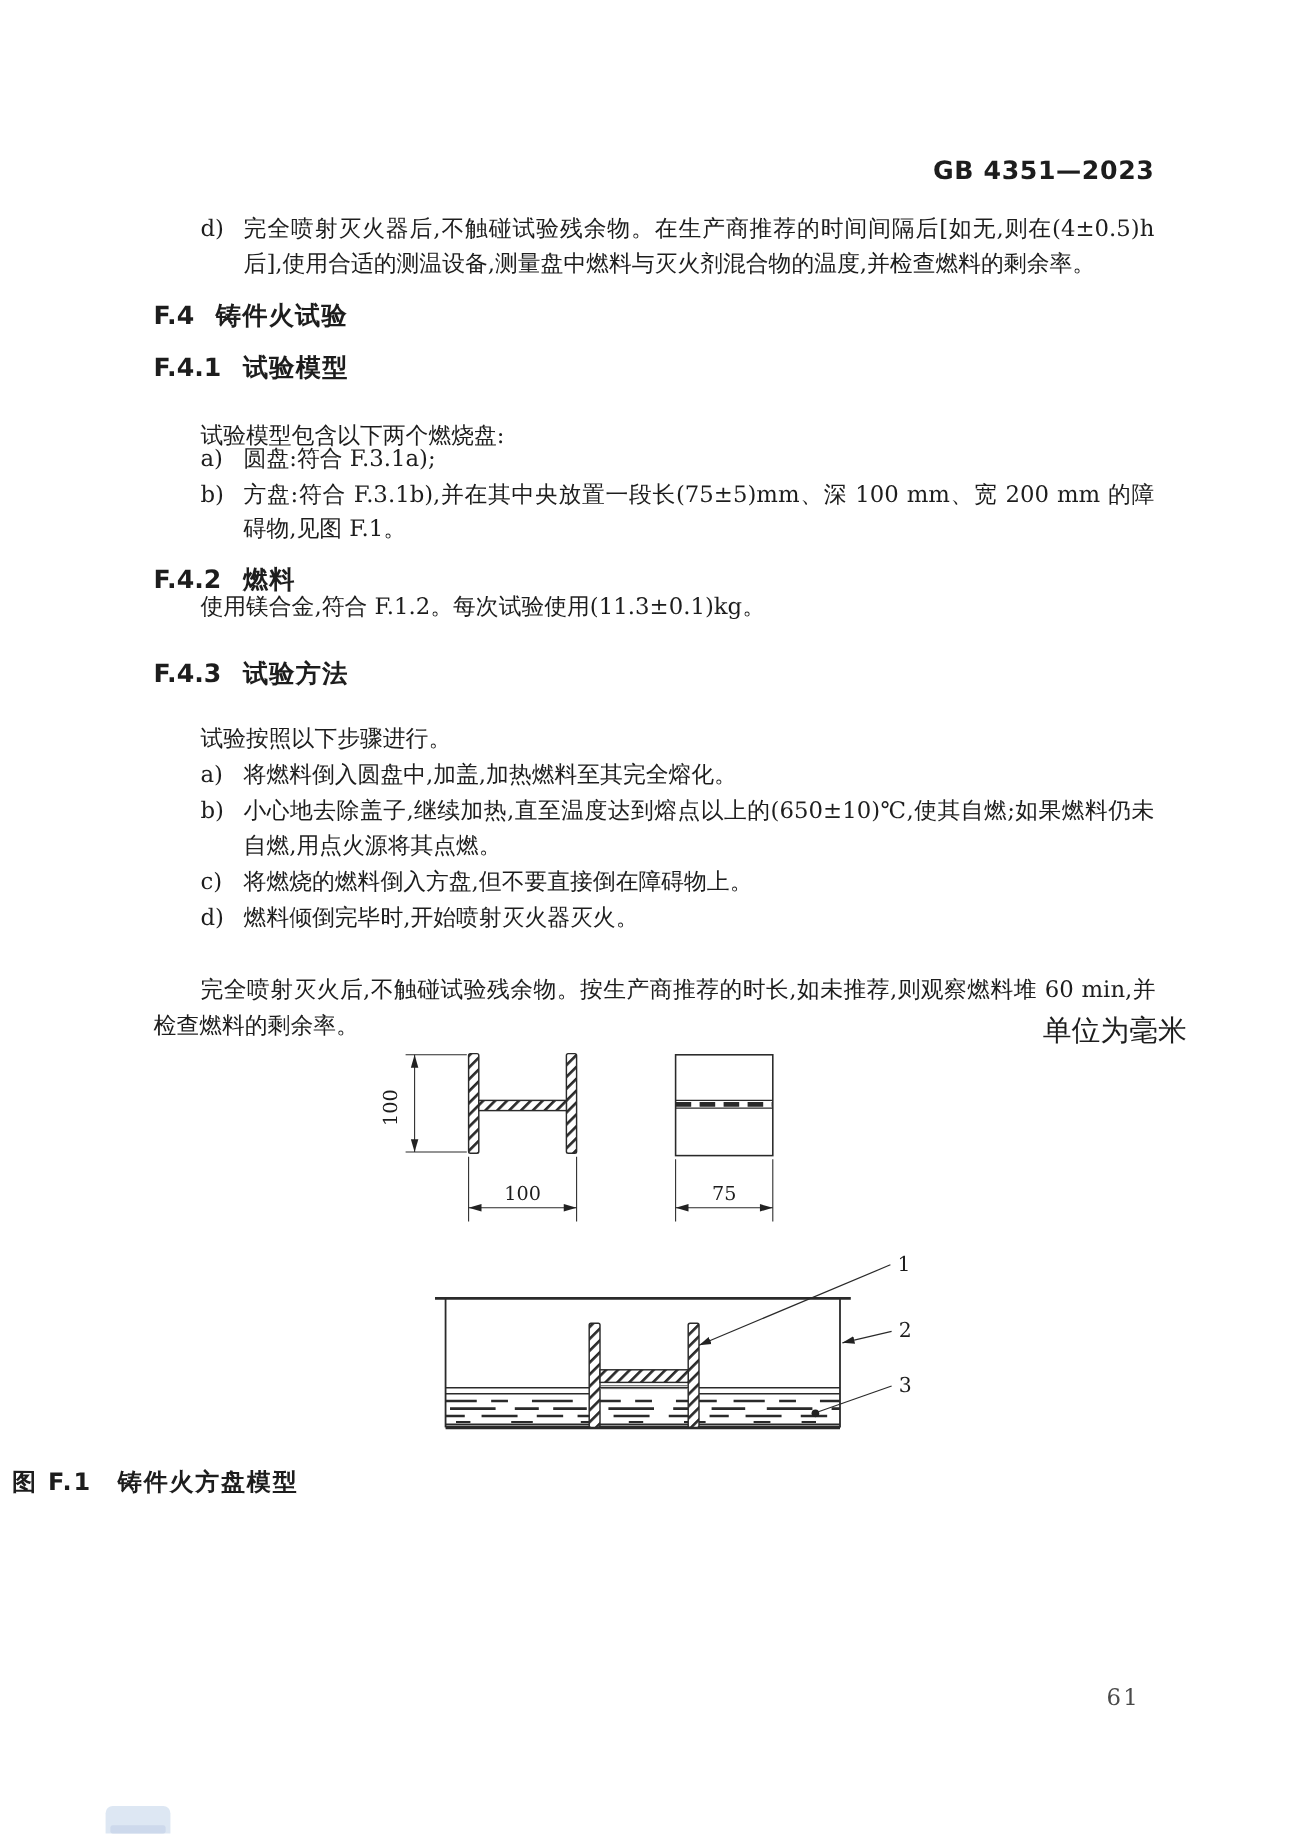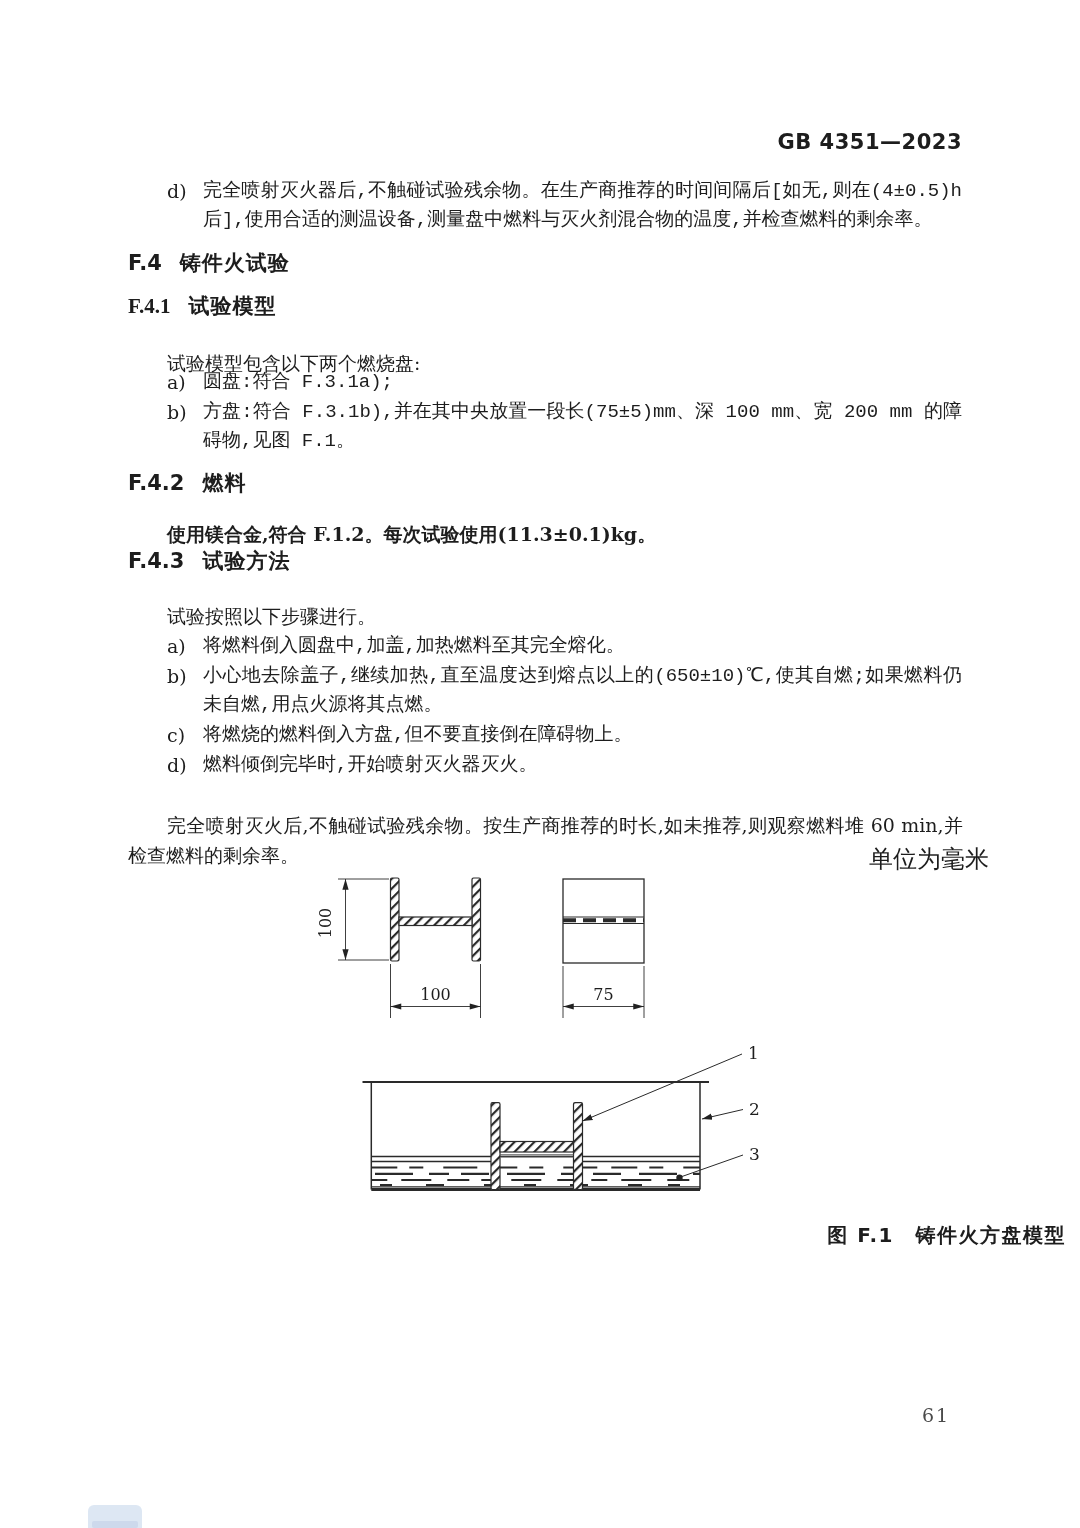--- a/index.html
+++ b/index.html
@@ -10,68 +10,68 @@
   .abs{position:absolute;}
   .body-text{font-size:19px;line-height:29px;}
   .hd{font-family:"DejaVu Sans","Liberation Sans",sans-serif;font-weight:bold;}
   .doc-number{top:130px;left:0;width:962px;text-align:right;font-size:21px;letter-spacing:.5px;}
   .heading{font-family:"DejaVu Sans","Liberation Sans",sans-serif;font-weight:bold;
            font-size:21px;line-height:24px;letter-spacing:1px;left:128px;}
   .heading .h-num{margin-right:18px;letter-spacing:0;}
   .para{left:167px;width:795px;}
   .item{display:flex;margin-bottom:1px;}
   .item .lbl{flex:0 0 36px;}
-  .item .txt{flex:1;text-align:justify;font-family:Liberation Mono, monospace;}
+  .item .txt{flex:1;text-align:justify;}
   .items-block{left:167px;width:795px;}
   .closing{left:128px;width:835px;text-indent:39px;text-align:justify;line-height:30px;}
   .units-note{top:843px;left:16px;width:973px;text-align:right;font-size:24px;}
   .caption{top:1222px;left:0;width:1066px;box-sizing:border-box;padding-left:10px;
-           text-align:right;font-size:20px;letter-spacing:1.5px;}
+           text-align:left;font-size:20px;letter-spacing:1.5px;}
   .page-number{top:1404px;left:922px;font-size:19px;color:#4a4a4a;letter-spacing:2px;}
   .watermark{left:88px;top:1505px;width:54px;height:23px;background:#dde7f3;
              border-radius:6px 6px 0 0;}
   .watermark .wm-band{position:absolute;bottom:0;left:4px;right:4px;height:7px;background:#cdd9ec;border-radius:2px;}
   svg text{font-family:"DejaVu Serif","Liberation Serif",serif;fill:#1d1d1d;}
 </style>
 </head>
 <body>
 
 <div class="abs hd doc-number">GB 4351—2023</div>
 
 <div class="abs body-text item" style="top:177px;left:167px;width:795px;">
   <span class="lbl">d)</span>
   <span class="txt">完全喷射灭火器后,不触碰试验残余物。在生产商推荐的时间间隔后[如无,则在(4±0.5)h 后],使用合适的测温设备,测量盘中燃料与灭火剂混合物的温度,并检查燃料的剩余率。</span>
 </div>
 
 <div class="abs heading" style="top:251px;">
   <span class="h-num">F.4</span><span>铸件火试验</span>
 </div>
 
-<div class="abs heading" style="top:294px;font-family:Liberation Serif, serif;">
+<div class="abs heading" style="top:294px;">
   <span class="h-num">F.4.1</span><span>试验模型</span>
 </div>
 
 <div class="abs body-text para" style="top:337px;margin-top:12px;">试验模型包含以下两个燃烧盘:</div>
 
 <div class="abs body-text items-block" style="top:368px;">
   <div class="item">
     <span class="lbl">a)</span>
     <span class="txt">圆盘:符合 F.3.1a);</span>
   </div>
   <div class="item">
     <span class="lbl">b)</span>
     <span class="txt">方盘:符合 F.3.1b),并在其中央放置一段长(75±5)mm、深 100 mm、宽 200 mm 的障碍物,见图 F.1。</span>
   </div>
 </div>
 
 <div class="abs heading" style="top:471px;">
   <span class="h-num">F.4.2</span><span>燃料</span>
 </div>
 
-<div class="abs body-text para" style="top:520px;font-weight:bold;">使用镁合金,符合 F.1.2。每次试验使用(11.3±0.1)kg。</div>
+<div class="abs body-text para" style="top:492px;">使用镁合金,符合 F.1.2。每次试验使用(11.3±0.1)kg。</div>
 
 <div class="abs heading" style="top:549px;">
   <span class="h-num">F.4.3</span><span>试验方法</span>
 </div>
 
 <div class="abs body-text para" style="top:602px;">试验按照以下步骤进行。</div>
 
 <div class="abs body-text items-block" style="top:632px;">
   <div class="item">
     <span class="lbl">a)</span>

